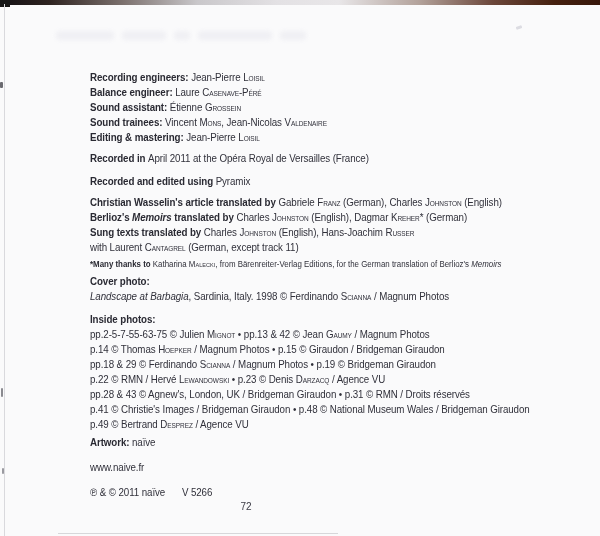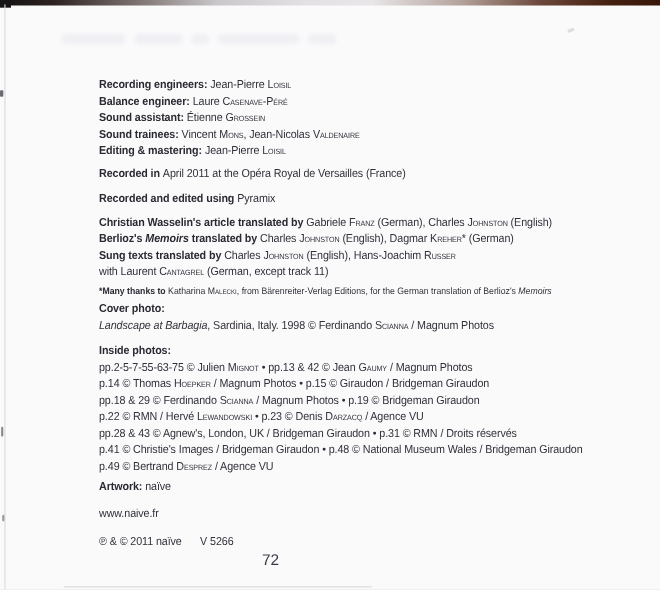--- a/index.html
+++ b/index.html
@@ -49,21 +49,21 @@
   [data-name="recording-software"]{margin-bottom:6px;}
   [data-name="translations"]{margin-bottom:3px;}
   [data-name="footnote"]{font-size:8.5px;line-height:12px;margin-bottom:4px;letter-spacing:0;}
   [data-name="cover-photo"]{margin-bottom:8px;}
   [data-name="inside-photos"]{margin-bottom:3px;}
   [data-name="artwork"]{margin-bottom:10px;}
   [data-name="website"]{margin-bottom:10px;}
   
   .pageno{
     position:absolute;left:0;top:501px;width:492px;text-align:center;
-    font-size:14px;color:#3a3a44;letter-spacing:0;
+    font-size:10px;color:#3a3a44;letter-spacing:0;
   }
 </style>
 </head>
 <body>
 
 <div id="stage" data-name="booklet-page-scan">
 
   <div class="scan-top-bar" data-name="scan-edge-top"></div>
   <div class="scan-corner-tl" data-name="scan-corner-top-left"></div>
   <div class="scan-left-line" data-name="scan-edge-left"></div>

